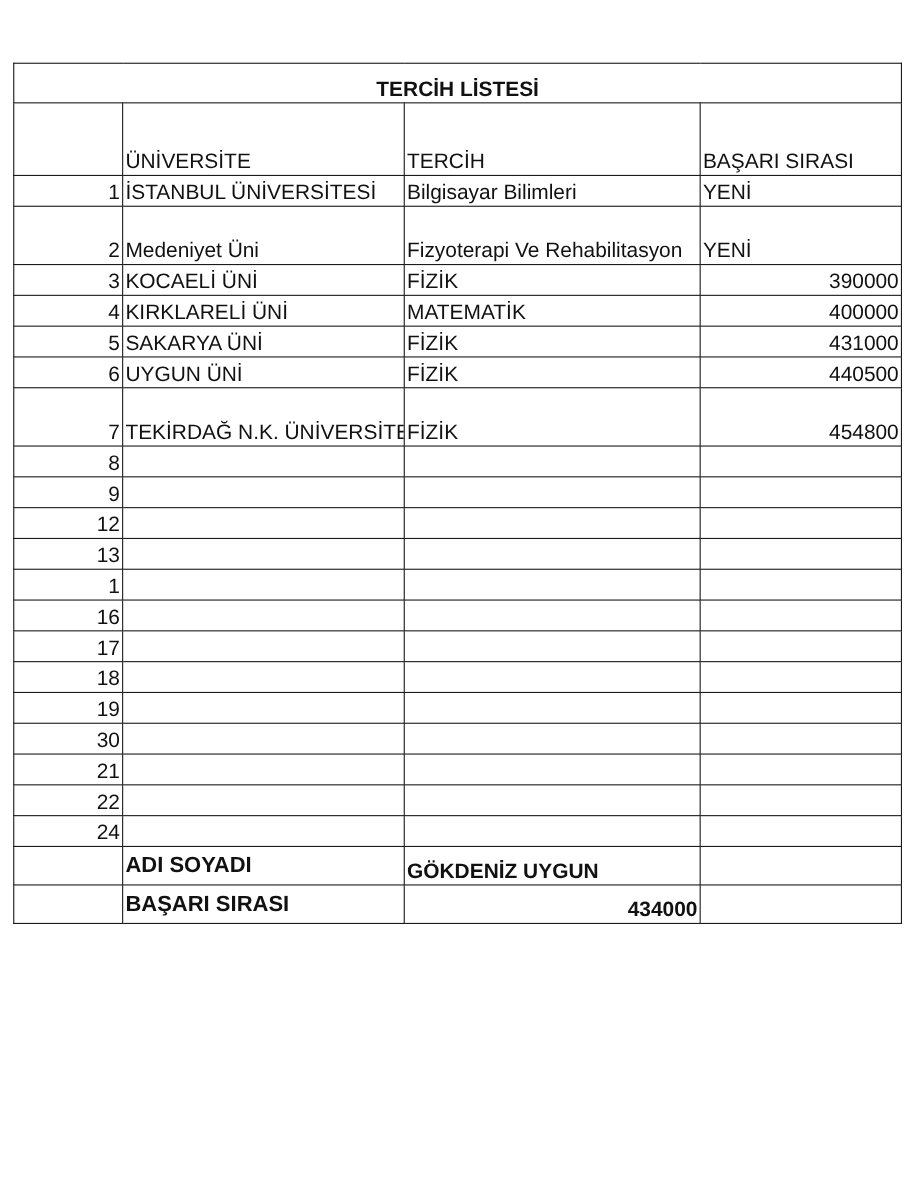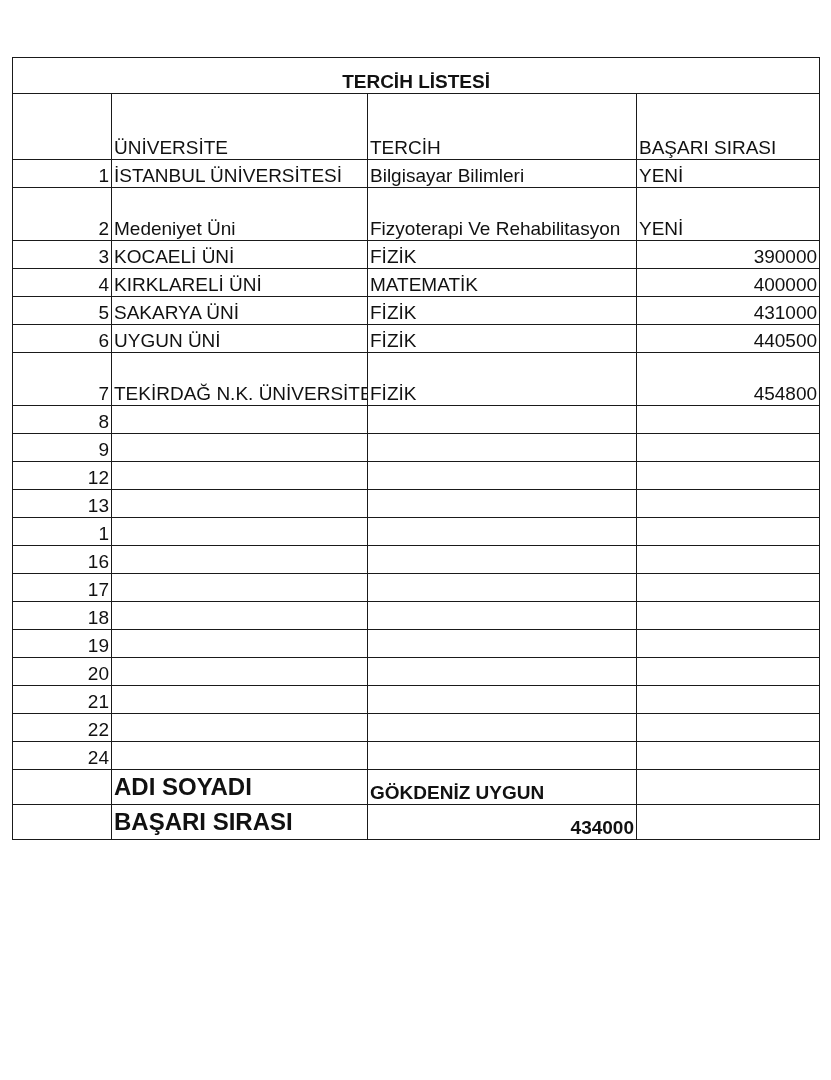--- a/index.html
+++ b/index.html
@@ -11,21 +11,21 @@
                    font-size: 19px; line-height: 22px; vertical-align: bottom; white-space: nowrap; }
   col.c0 { width: 99px; } col.c1 { width: 256px; } col.c2 { width: 269px; } col.c3 { width: 183px; }
   .title td { height: 35px; text-align: center; font-weight: bold; font-size: 23px; vertical-align: middle; }
   .head td { height: 65px; font-weight: normal; font-size: 24px; text-align: left; vertical-align: middle; line-height: 29px; }
   .head td.wrap { white-space: normal; word-break: break-all; }
   tr.tall td { height: 52px; }
   tr.std td { height: 27px; }
   td.num { text-align: right; }
   td.wrapc { white-space: normal; word-break: break-all; }
   .foot td { height: 34px; }
-  .foot td.lbl { font-weight: bold; font-size: 24px; vertical-align: middle; }
+  .foot td.lbl { font-weight: bold; font-size: 20px; vertical-align: middle; }
   .foot td.val { font-size: 19px; vertical-align: bottom; font-weight: bold; }
 </style>
 </head>
 <body>
 
 <table class="sheet">
   <colgroup>
       <col class="c0">
       <col class="c1">
       <col class="c2">
@@ -133,21 +133,21 @@
         <td></td>
         <td></td>
       </tr>
       <tr class="std">
         <td class="num">19</td>
         <td></td>
         <td></td>
         <td></td>
       </tr>
       <tr class="std">
-        <td class="num">20</td>
+        <td class="num">30</td>
         <td></td>
         <td></td>
         <td></td>
       </tr>
       <tr class="std">
         <td class="num">21</td>
         <td></td>
         <td></td>
         <td></td>
       </tr>

